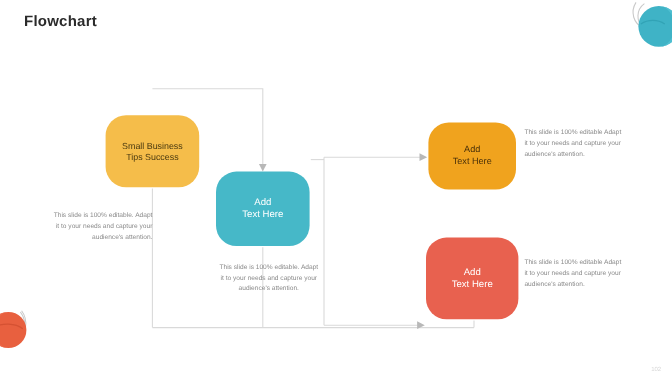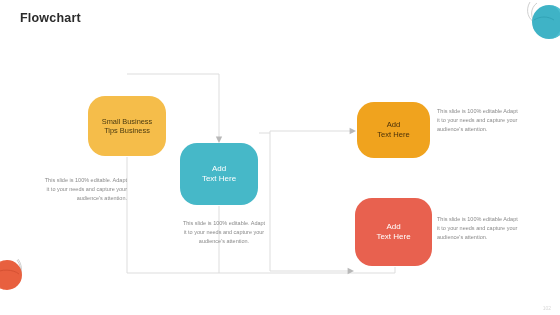--- a/index.html
+++ b/index.html
@@ -129,21 +129,21 @@
 
       <path d="M356 131 L349.6 127.8 L349.6 134.2 Z"></path>
 
       <path d="M354 271 L347.6 267.8 L347.6 274.2 Z"></path>
     </g>
   </svg>
 
   <div class="node" id="node-start" style="background: rgb(245, 189, 74); color: rgb(74, 58, 16);">
     <div>
       <span>Small Business</span>
-      <span>Tips Business</span>
+      <span>Tips Success</span>
     </div>
   </div>
 
   <div class="node" id="node-mid" style="background: rgb(70, 184, 200); color: rgb(255, 255, 255);">
     <div>
       <span>Add</span>
       <span>Text Here</span>
     </div>
   </div>
 

